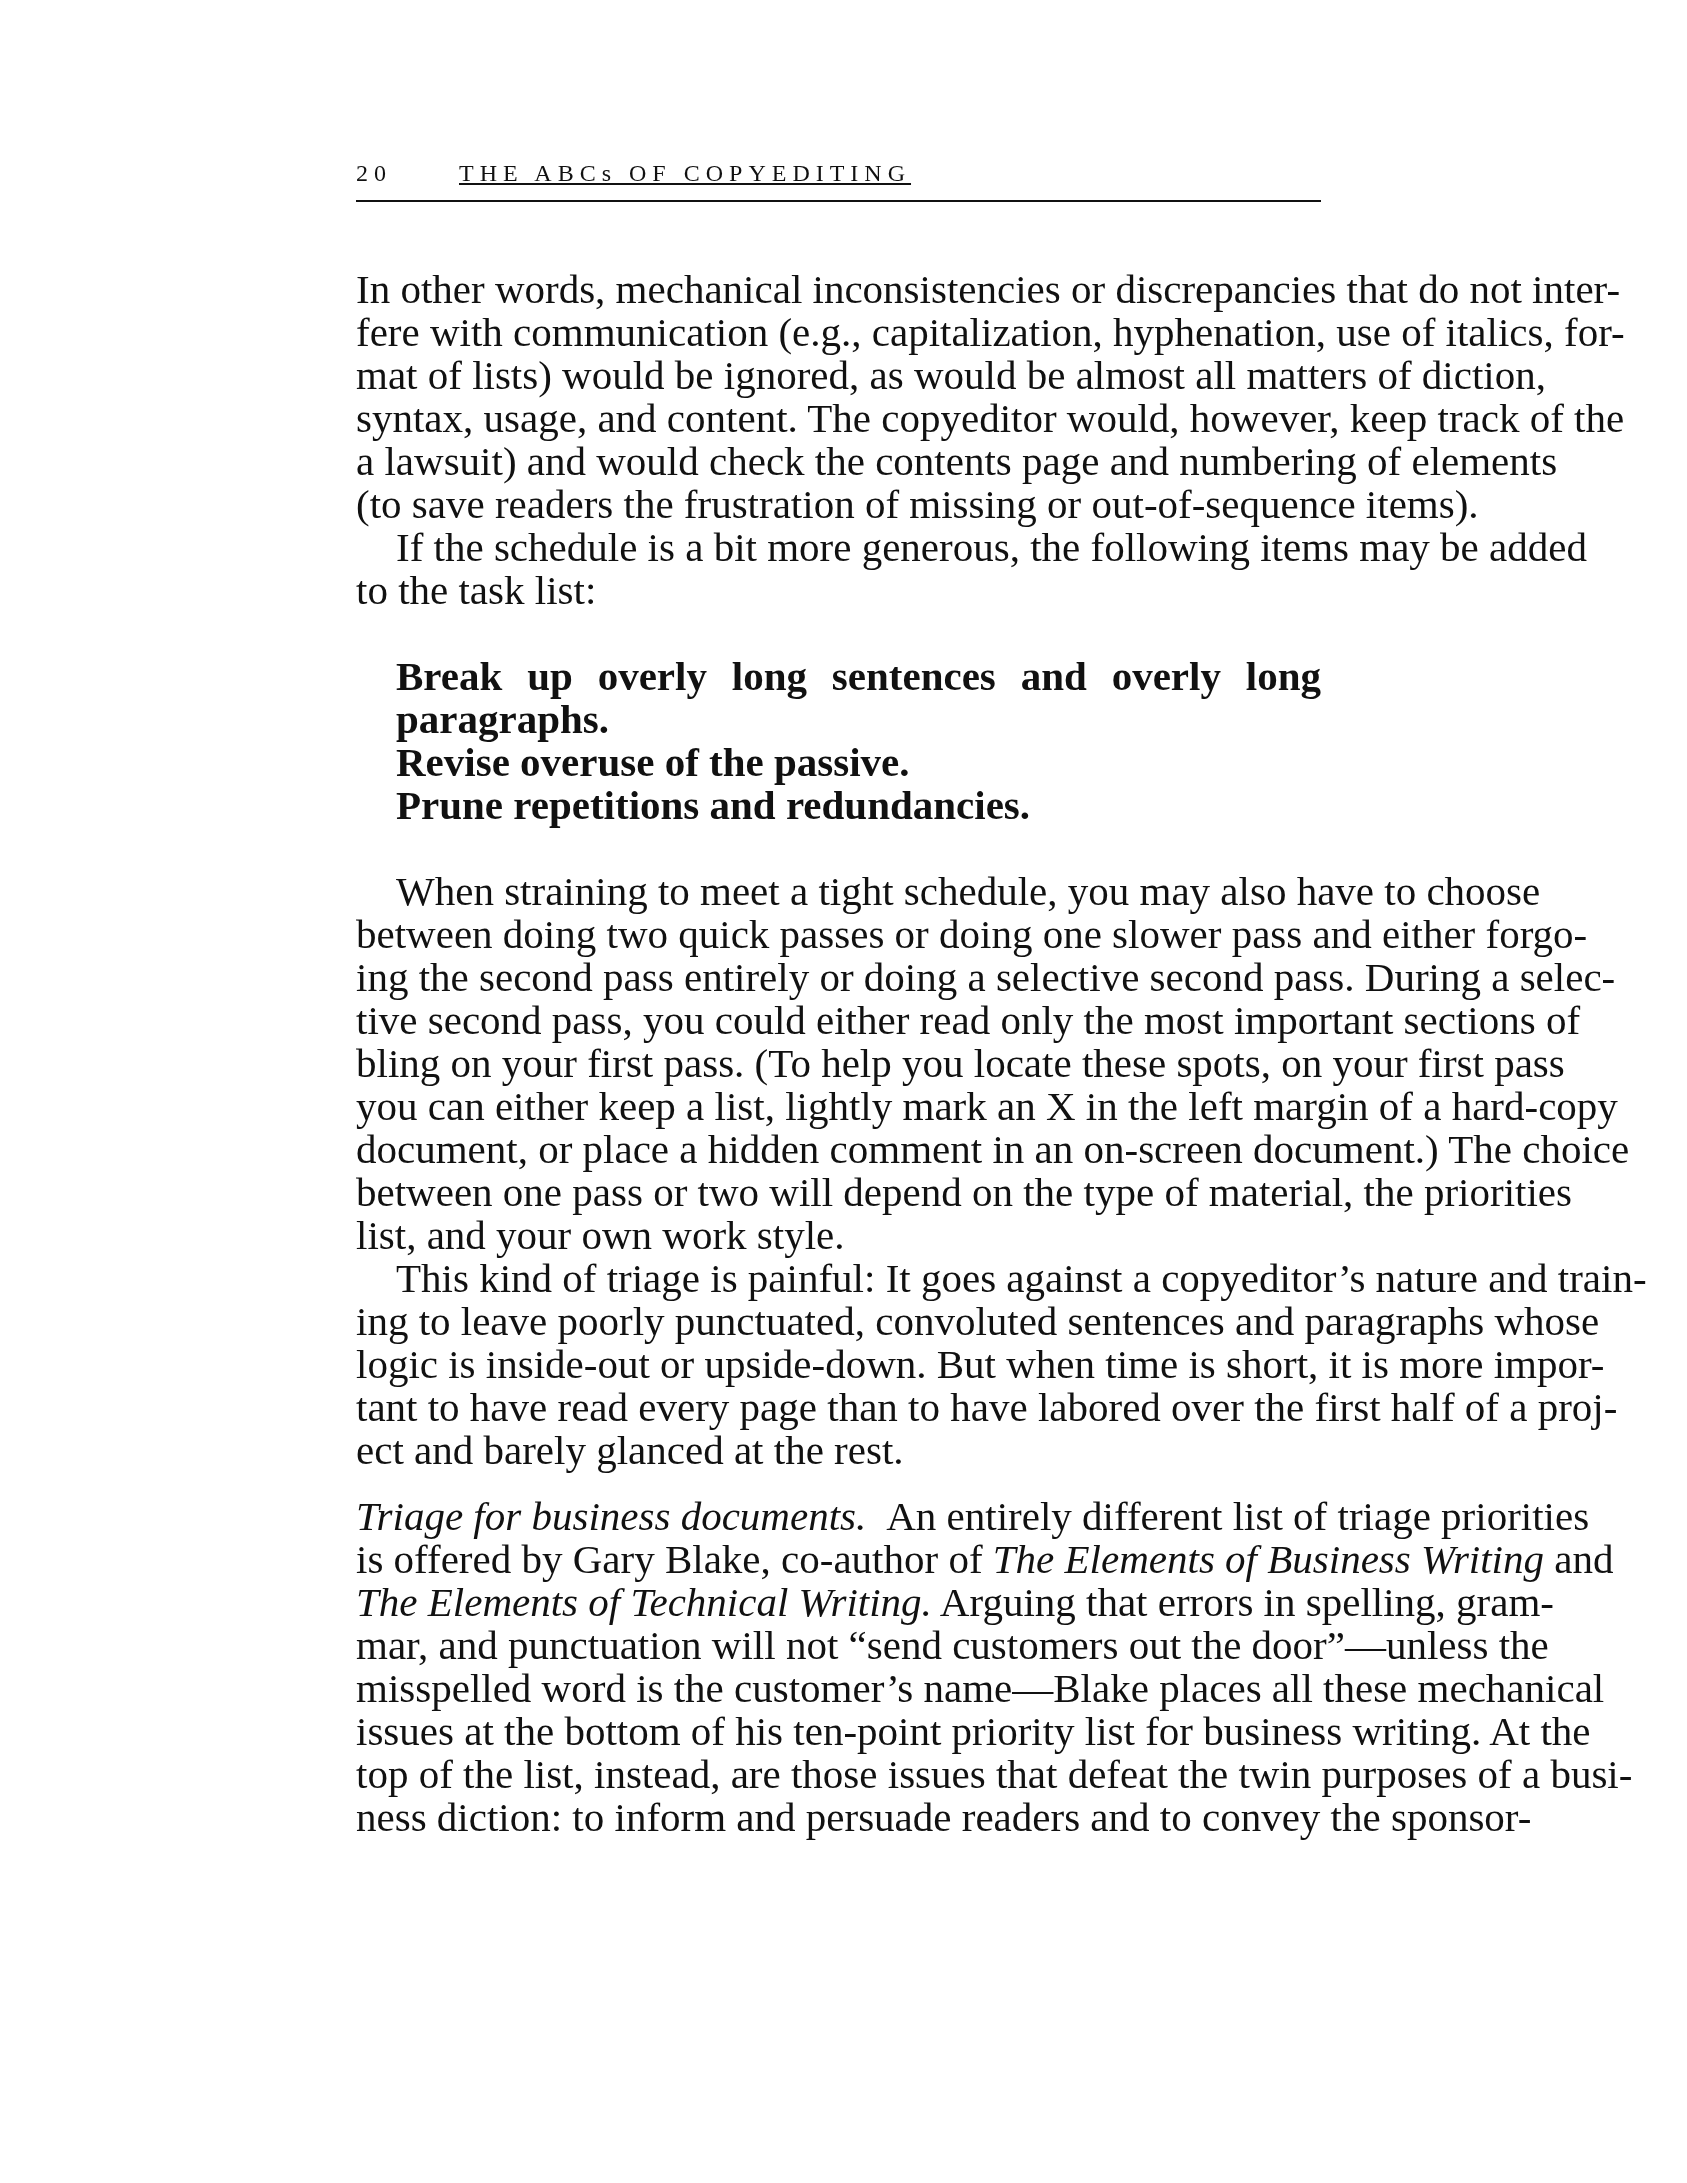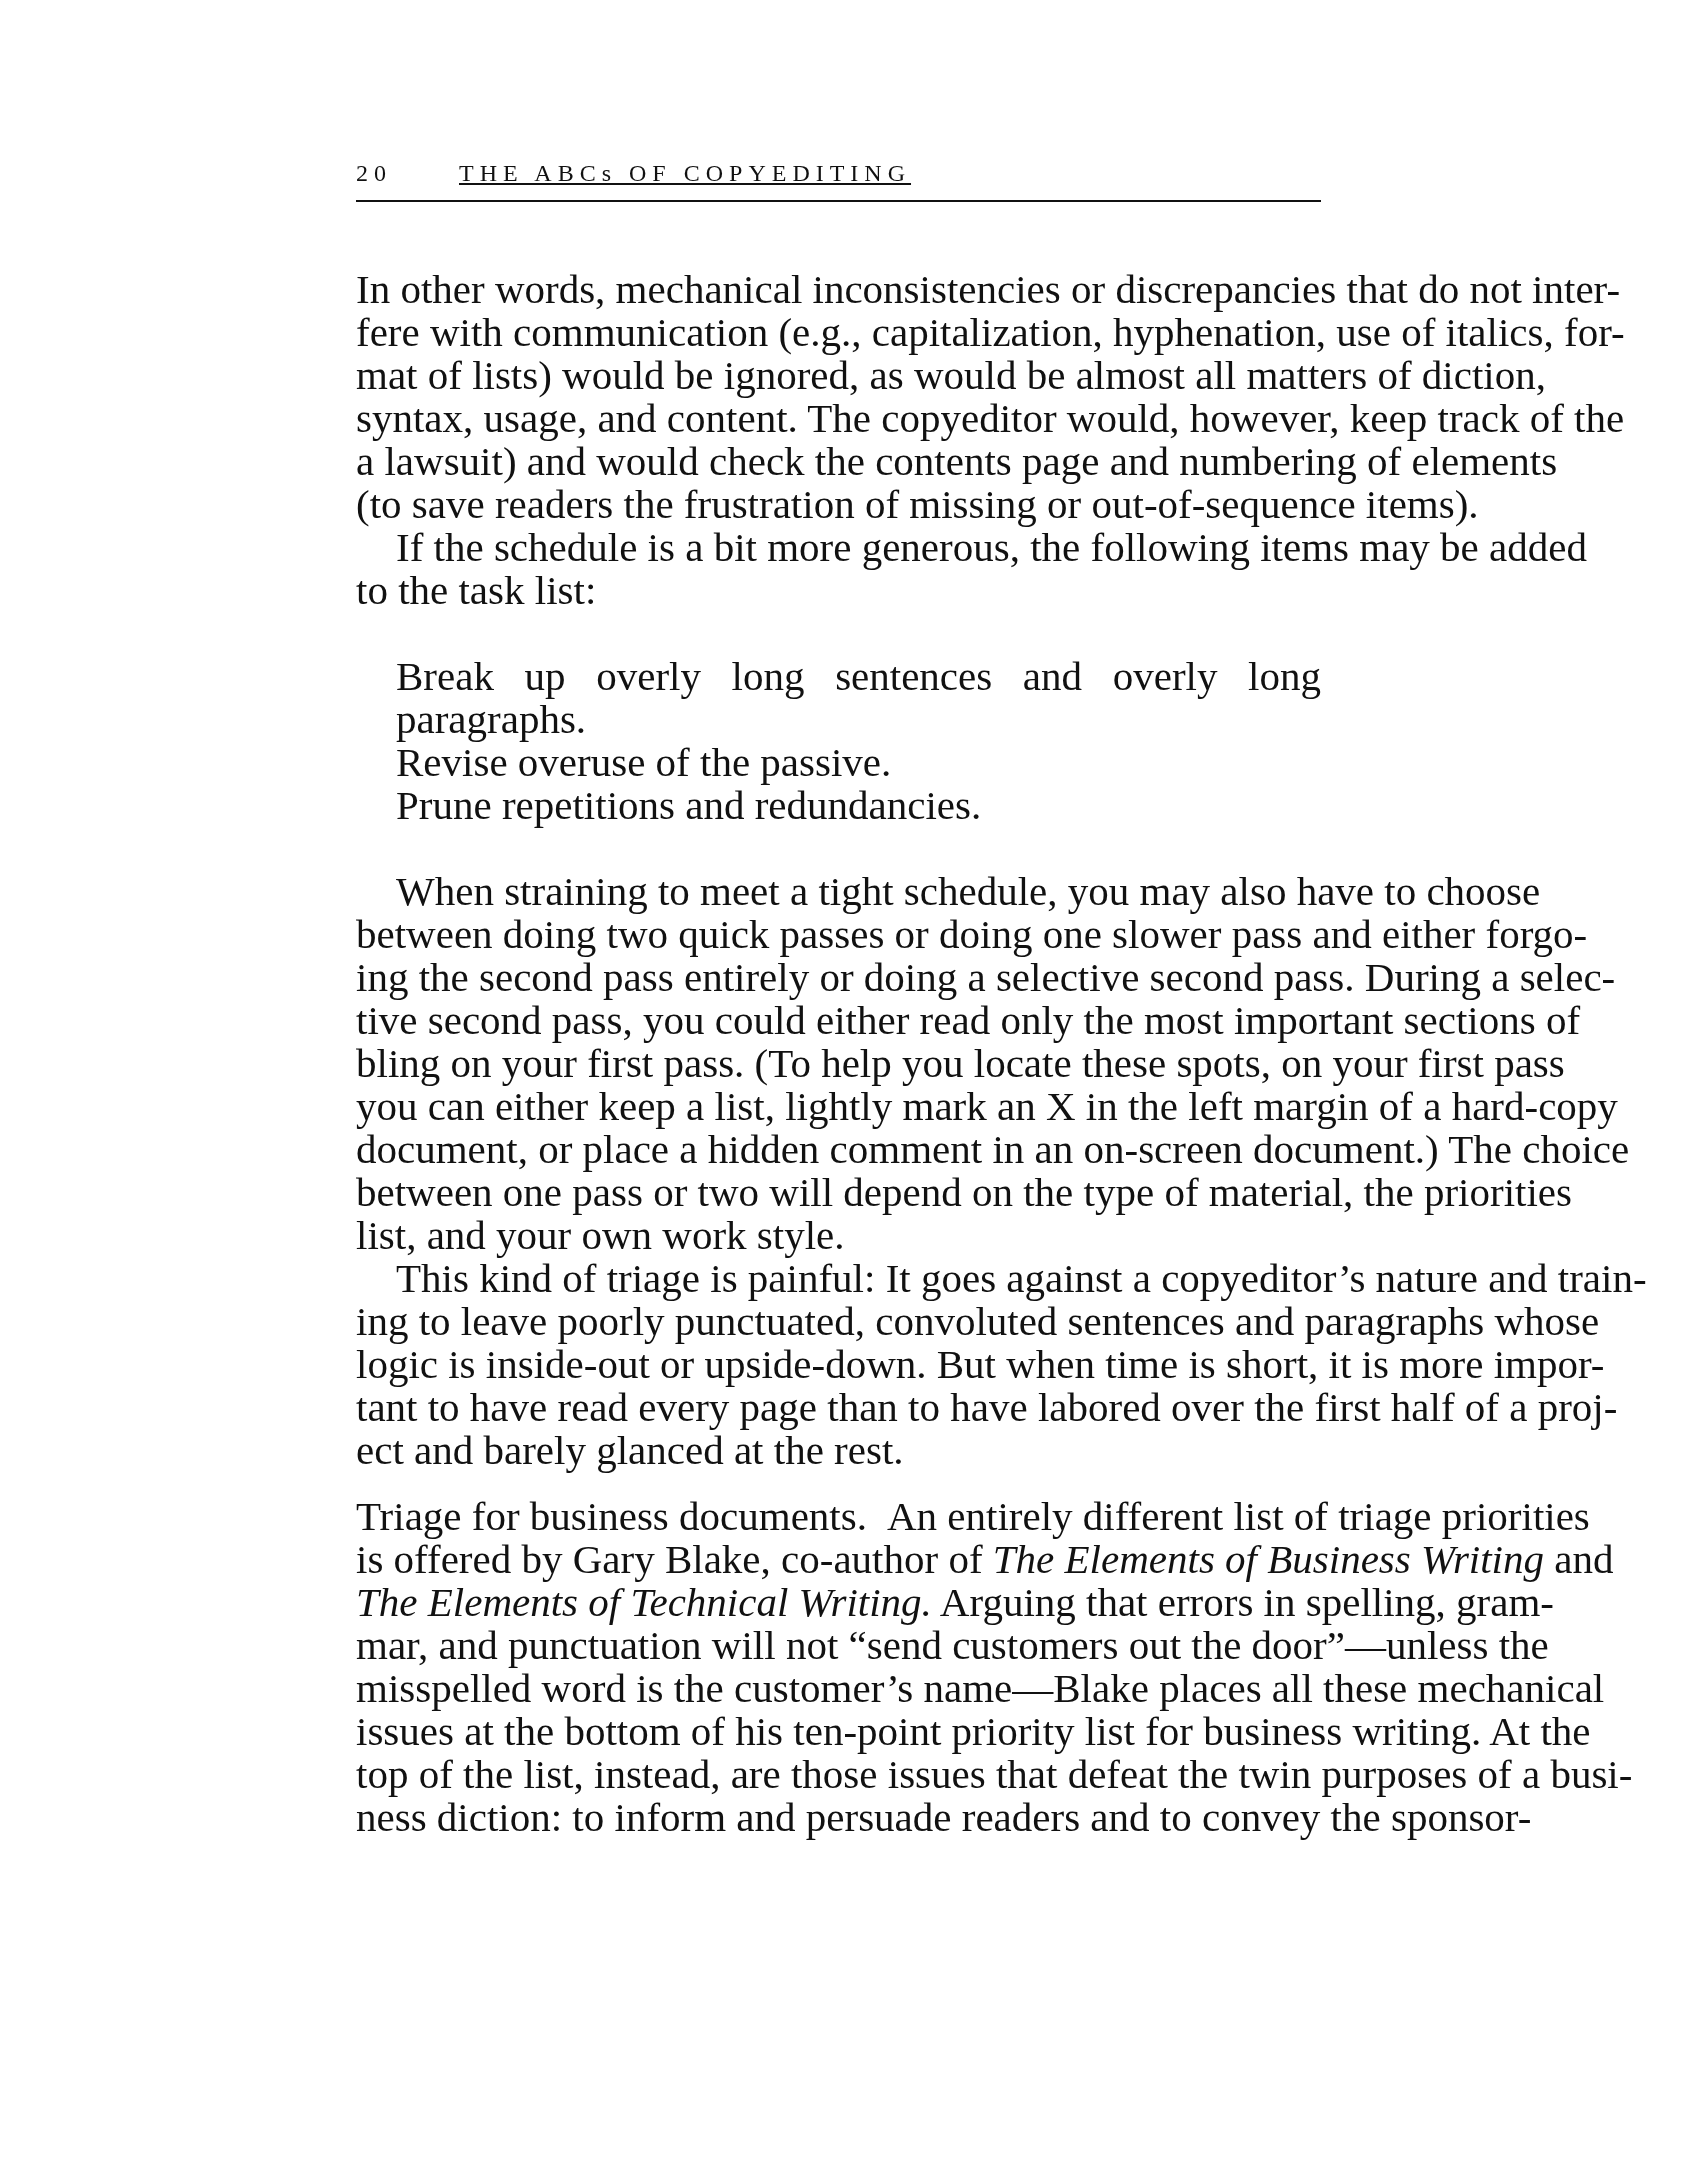--- a/index.html
+++ b/index.html
@@ -75,25 +75,27 @@
       padding-left: 40px;
     }
     .task-list {
       margin: 43px 0 43px 0;
       padding: 0;
       list-style: none;
     }
     .task-list li {
       padding-left: 40px;
       line-height: 43px;
+      font-weight: bold;
     }
     .gap {
       height: 22.5px;
     }
     .run-in {
+      font-style: italic;
     }
     .run-in-sep {
       display: inline-block;
       width: 20px;
     }
     em {
       font-style: italic;
     }
   </style>
 </head>

